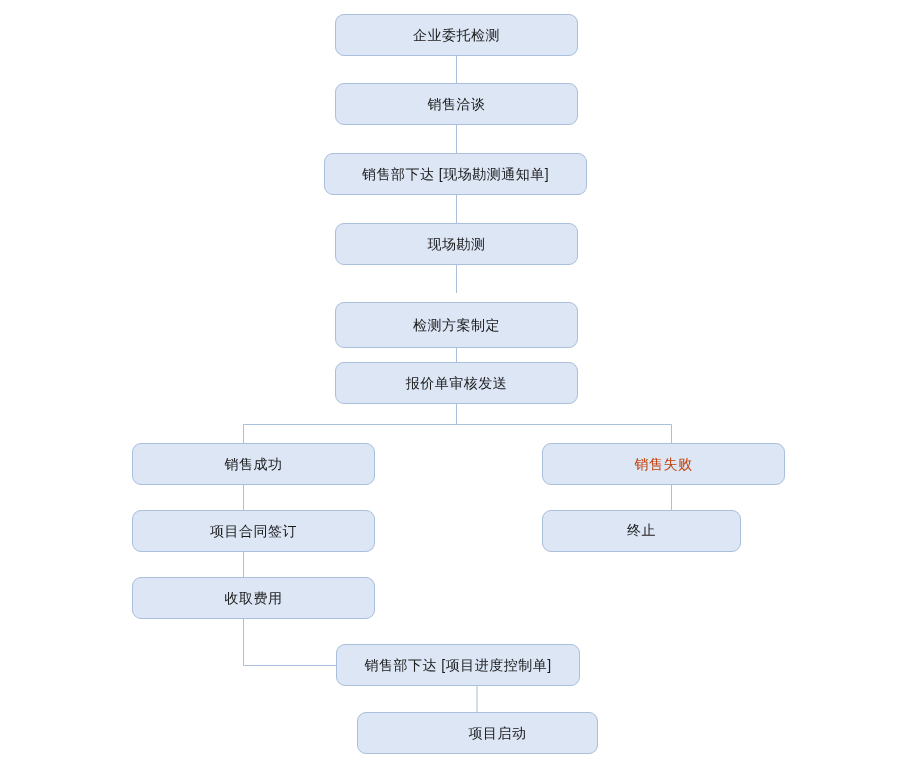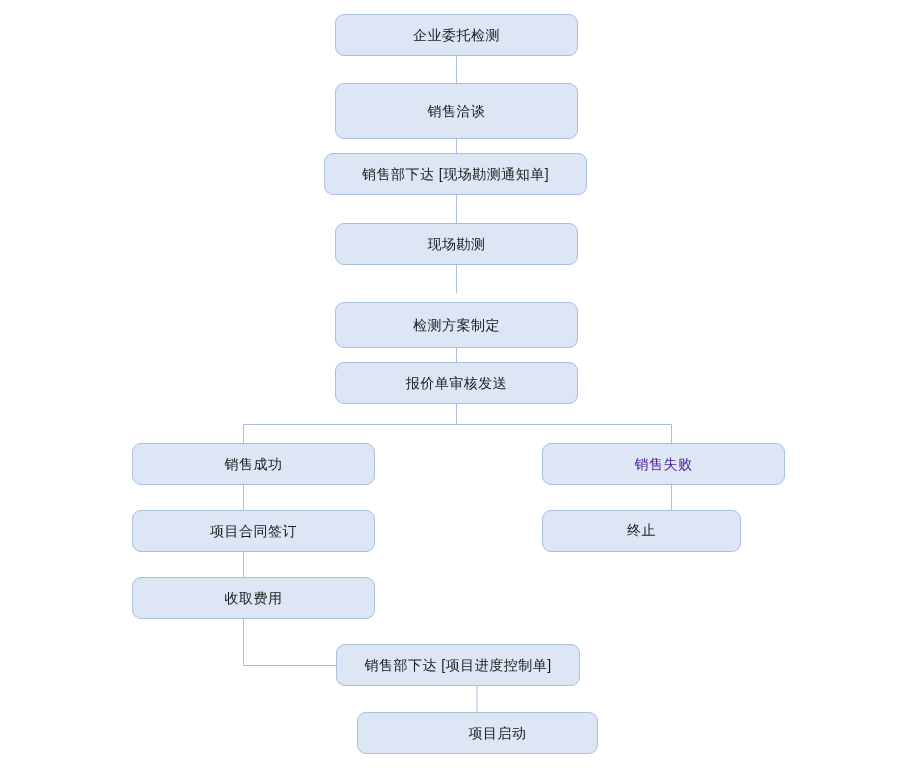--- a/index.html
+++ b/index.html
@@ -60,39 +60,39 @@
       <path d="M 243.5 485 L 243.5 510" fill="none" stroke="#a9bfdb" stroke-width="1"></path>
       <path d="M 671.5 485 L 671.5 510" fill="none" stroke="#a9bfdb" stroke-width="1"></path>
       <path d="M 243.5 552 L 243.5 577" fill="none" stroke="#a9bfdb" stroke-width="1"></path>
       <path d="M 243.5 619 L 243.5 665.5 L 336 665.5" fill="none" stroke="#a9bfdb" stroke-width="1"></path>
       <path d="M 477 686 L 477 712" fill="none" stroke="#a9bfdb" stroke-width="1"></path>
     </svg>
   <div id="nodes">
       <div class="node" style="left: 335px; top: 14px; width: 243px; height: 42px; background: rgb(220, 230, 245); border-color: rgb(169, 191, 219); color: rgb(26, 26, 26);">
         <span class="label">企业委托检测</span>
       </div>
-      <div class="node" style="left: 335px; top: 83px; width: 243px; height: 56px; background: rgb(220, 230, 245); border-color: rgb(169, 191, 219); color: rgb(26, 26, 26);">
+      <div class="node" style="left: 335px; top: 83px; width: 243px; height: 42px; background: rgb(220, 230, 245); border-color: rgb(169, 191, 219); color: rgb(26, 26, 26);">
         <span class="label">销售洽谈</span>
       </div>
       <div class="node" style="left: 324px; top: 153px; width: 263px; height: 42px; background: rgb(220, 230, 245); border-color: rgb(169, 191, 219); color: rgb(26, 26, 26);">
         <span class="label">销售部下达 [现场勘测通知单]</span>
       </div>
       <div class="node" style="left: 335px; top: 223px; width: 243px; height: 42px; background: rgb(220, 230, 245); border-color: rgb(169, 191, 219); color: rgb(26, 26, 26);">
         <span class="label">现场勘测</span>
       </div>
       <div class="node" style="left: 335px; top: 302px; width: 243px; height: 46px; background: rgb(220, 230, 245); border-color: rgb(169, 191, 219); color: rgb(26, 26, 26);">
         <span class="label">检测方案制定</span>
       </div>
       <div class="node" style="left: 335px; top: 362px; width: 243px; height: 42px; background: rgb(220, 230, 245); border-color: rgb(169, 191, 219); color: rgb(26, 26, 26);">
         <span class="label">报价单审核发送</span>
       </div>
       <div class="node" style="left: 132px; top: 443px; width: 243px; height: 42px; background: rgb(220, 230, 245); border-color: rgb(169, 191, 219); color: rgb(26, 26, 26);">
         <span class="label">销售成功</span>
       </div>
-      <div class="node" style="left: 542px; top: 443px; width: 243px; height: 42px; background: rgb(220, 230, 245); border-color: rgb(169, 191, 219); color: #4c1d95;">
+      <div class="node" style="left: 542px; top: 443px; width: 243px; height: 42px; background: rgb(220, 230, 245); border-color: rgb(169, 191, 219); color: #c2410c;">
         <span class="label">销售失败</span>
       </div>
       <div class="node" style="left: 132px; top: 510px; width: 243px; height: 42px; background: rgb(220, 230, 245); border-color: rgb(169, 191, 219); color: rgb(26, 26, 26);">
         <span class="label">项目合同签订</span>
       </div>
       <div class="node" style="left: 542px; top: 510px; width: 199px; height: 42px; background: rgb(220, 230, 245); border-color: rgb(169, 191, 219); color: rgb(26, 26, 26); font-family: Liberation Serif, serif;">
         <span class="label">终止</span>
       </div>
       <div class="node" style="left: 132px; top: 577px; width: 243px; height: 42px; background: rgb(220, 230, 245); border-color: rgb(169, 191, 219); color: rgb(26, 26, 26);">
         <span class="label">收取费用</span>

